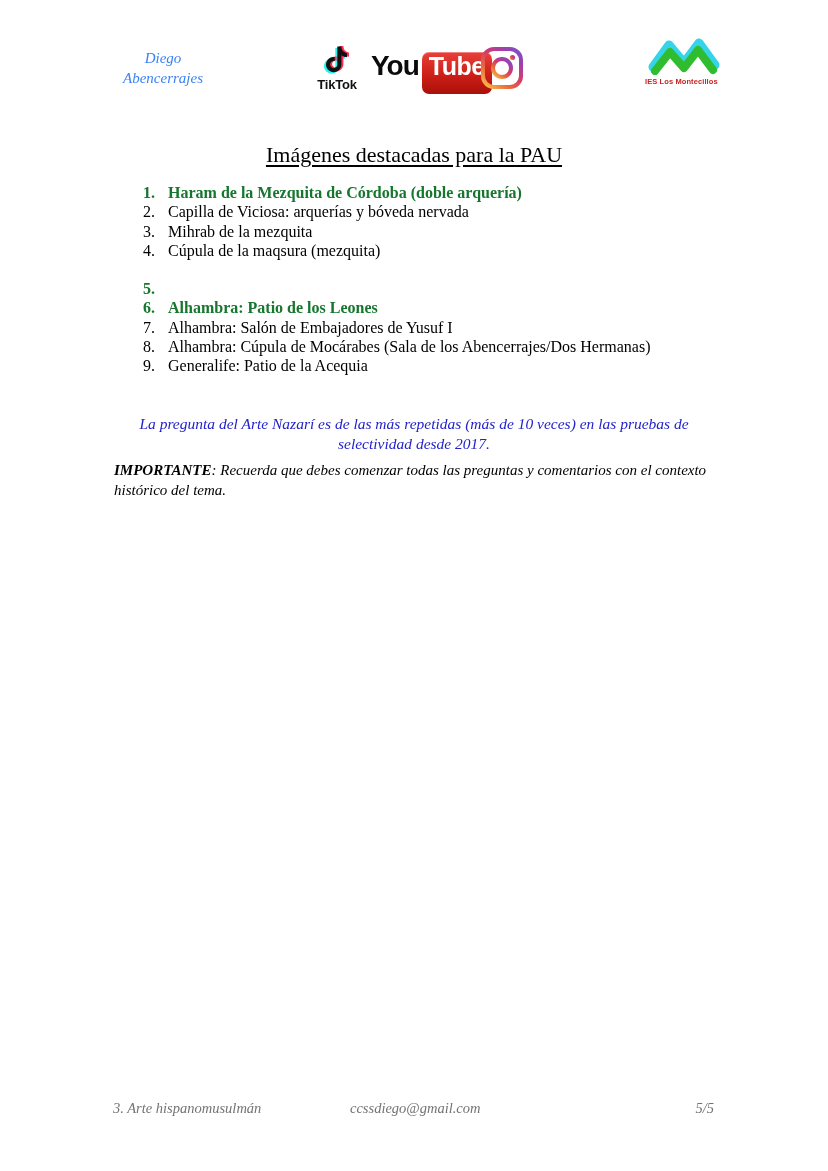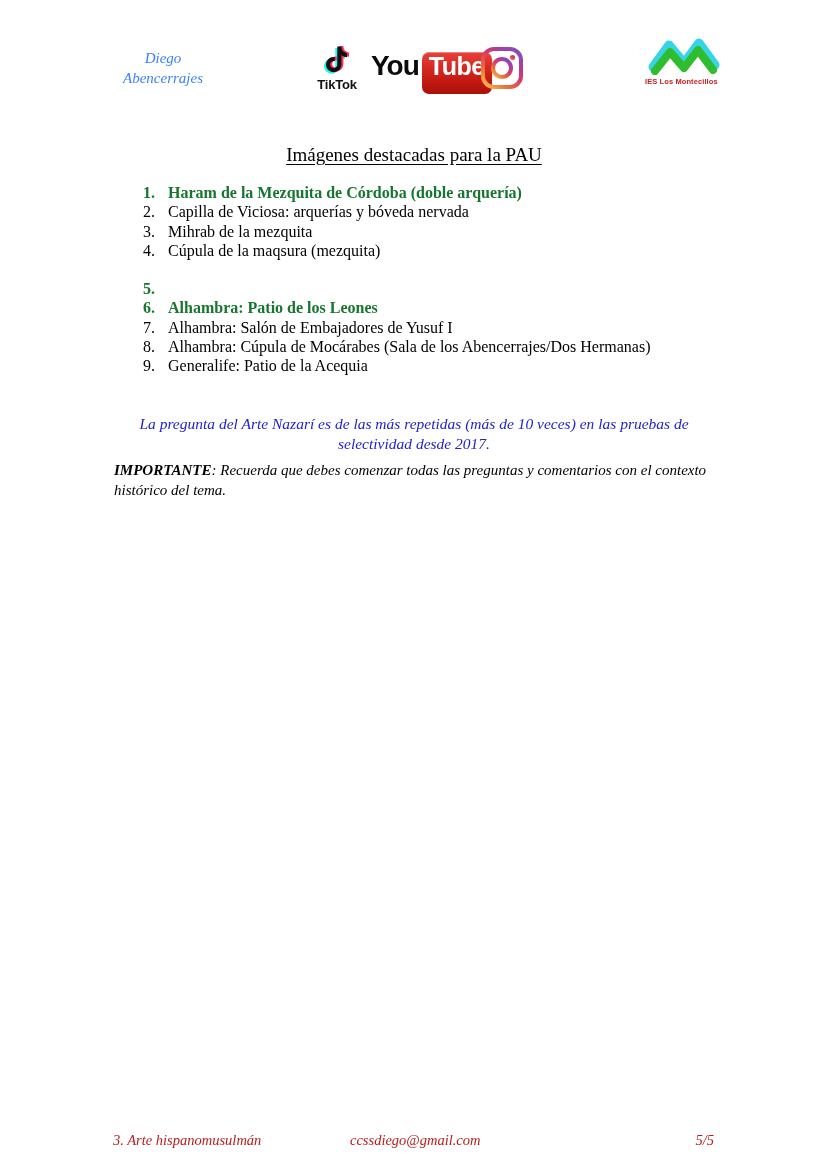--- a/index.html
+++ b/index.html
@@ -123,21 +123,21 @@
     white-space: nowrap;
   }
 
   
   .doc-title {
     position: absolute;
     left: 0;
     top: 145px;
     width: 828px;
     text-align: center;
-    font-size: 19px;
+    font-size: 22px;
     line-height: 20px;
   }
   .doc-title span {
     text-decoration: underline;
     text-underline-offset: 3px;
   }
 
   .list {
     position: absolute;
     left: 143px;
@@ -183,22 +183,21 @@
 
   
   .footer {
     position: absolute;
     left: 0;
     top: 1100px;
     width: 828px;
     height: 24px;
     font-style: italic;
     font-size: 14.5px;
-    color: #b91c1c;
-    margin-top: 32px;
+    color: #737373;
   }
   .footer .f-left  { position: absolute; left: 113px;  top: 0; }
   .footer .f-mid   { position: absolute; left: 350px;  top: 0; }
   .footer .f-right { position: absolute; right: 114px; top: 0; }
 </style>
 </head>
 <body>
 
 <div class="header">
 

